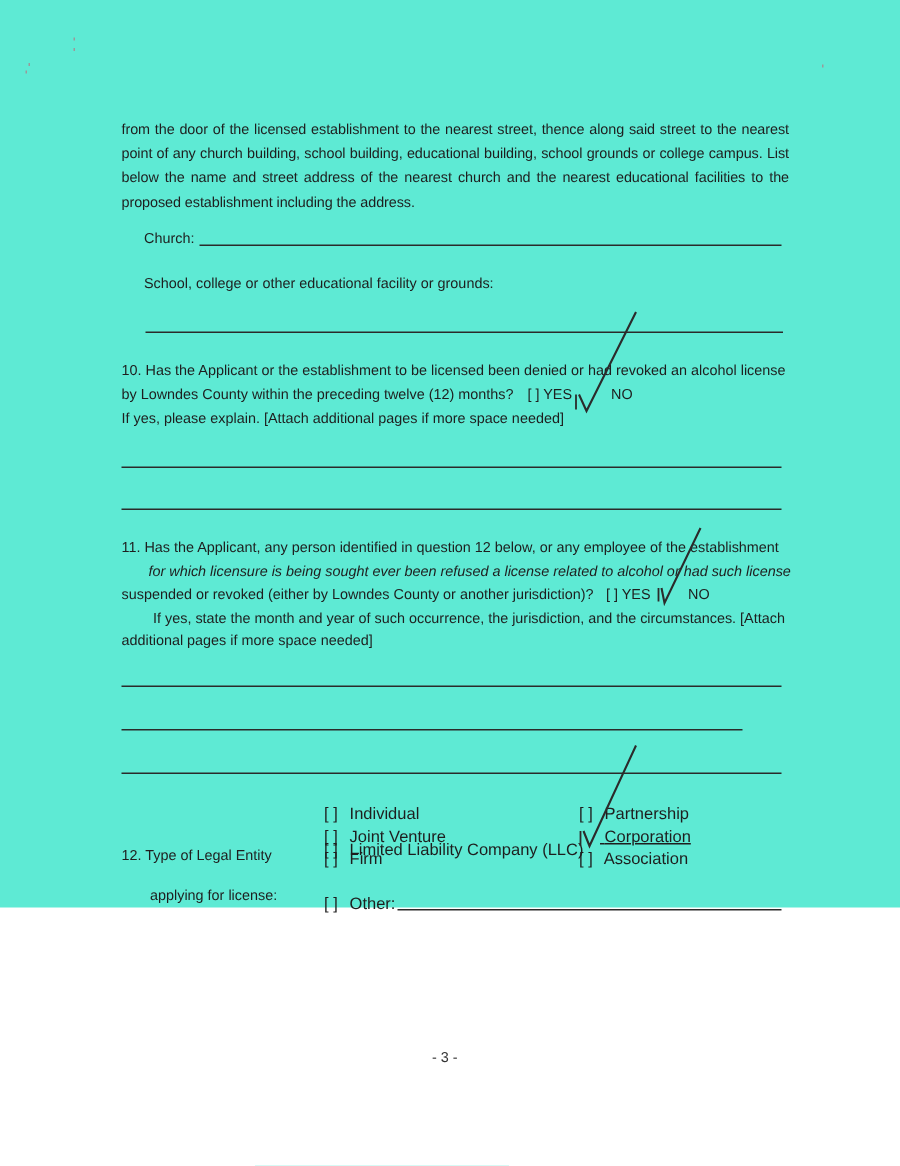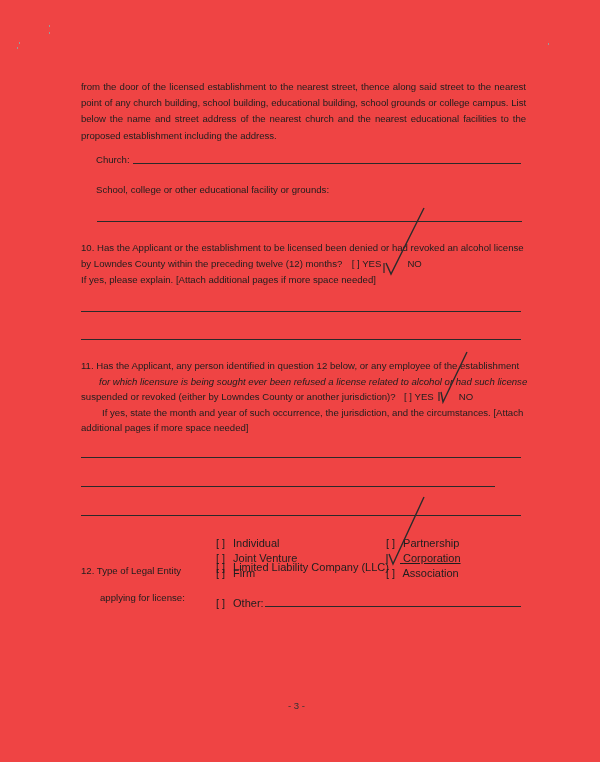--- a/index.html
+++ b/index.html
@@ -11,22 +11,22 @@
       width: 600px;
       height: 777px;
       position: relative;
       overflow: hidden;
       font-family: "Liberation Sans", sans-serif;
       color: #1a1a1a;
     }
     .page {
       position: absolute;
       left: 0; top: 0;
-      width: 600px; height: 762px;
-      background: #ef4444;
+      width: 600px; height: 605px;
+      background: #5eead4;
     }
     .para {
       position: absolute;
       left: 81px;
       width: 445px;
       font-size: 9.6px;
       line-height: 16.2px;
       color: #1e1e1e;
       letter-spacing: -0.05px;
     }

